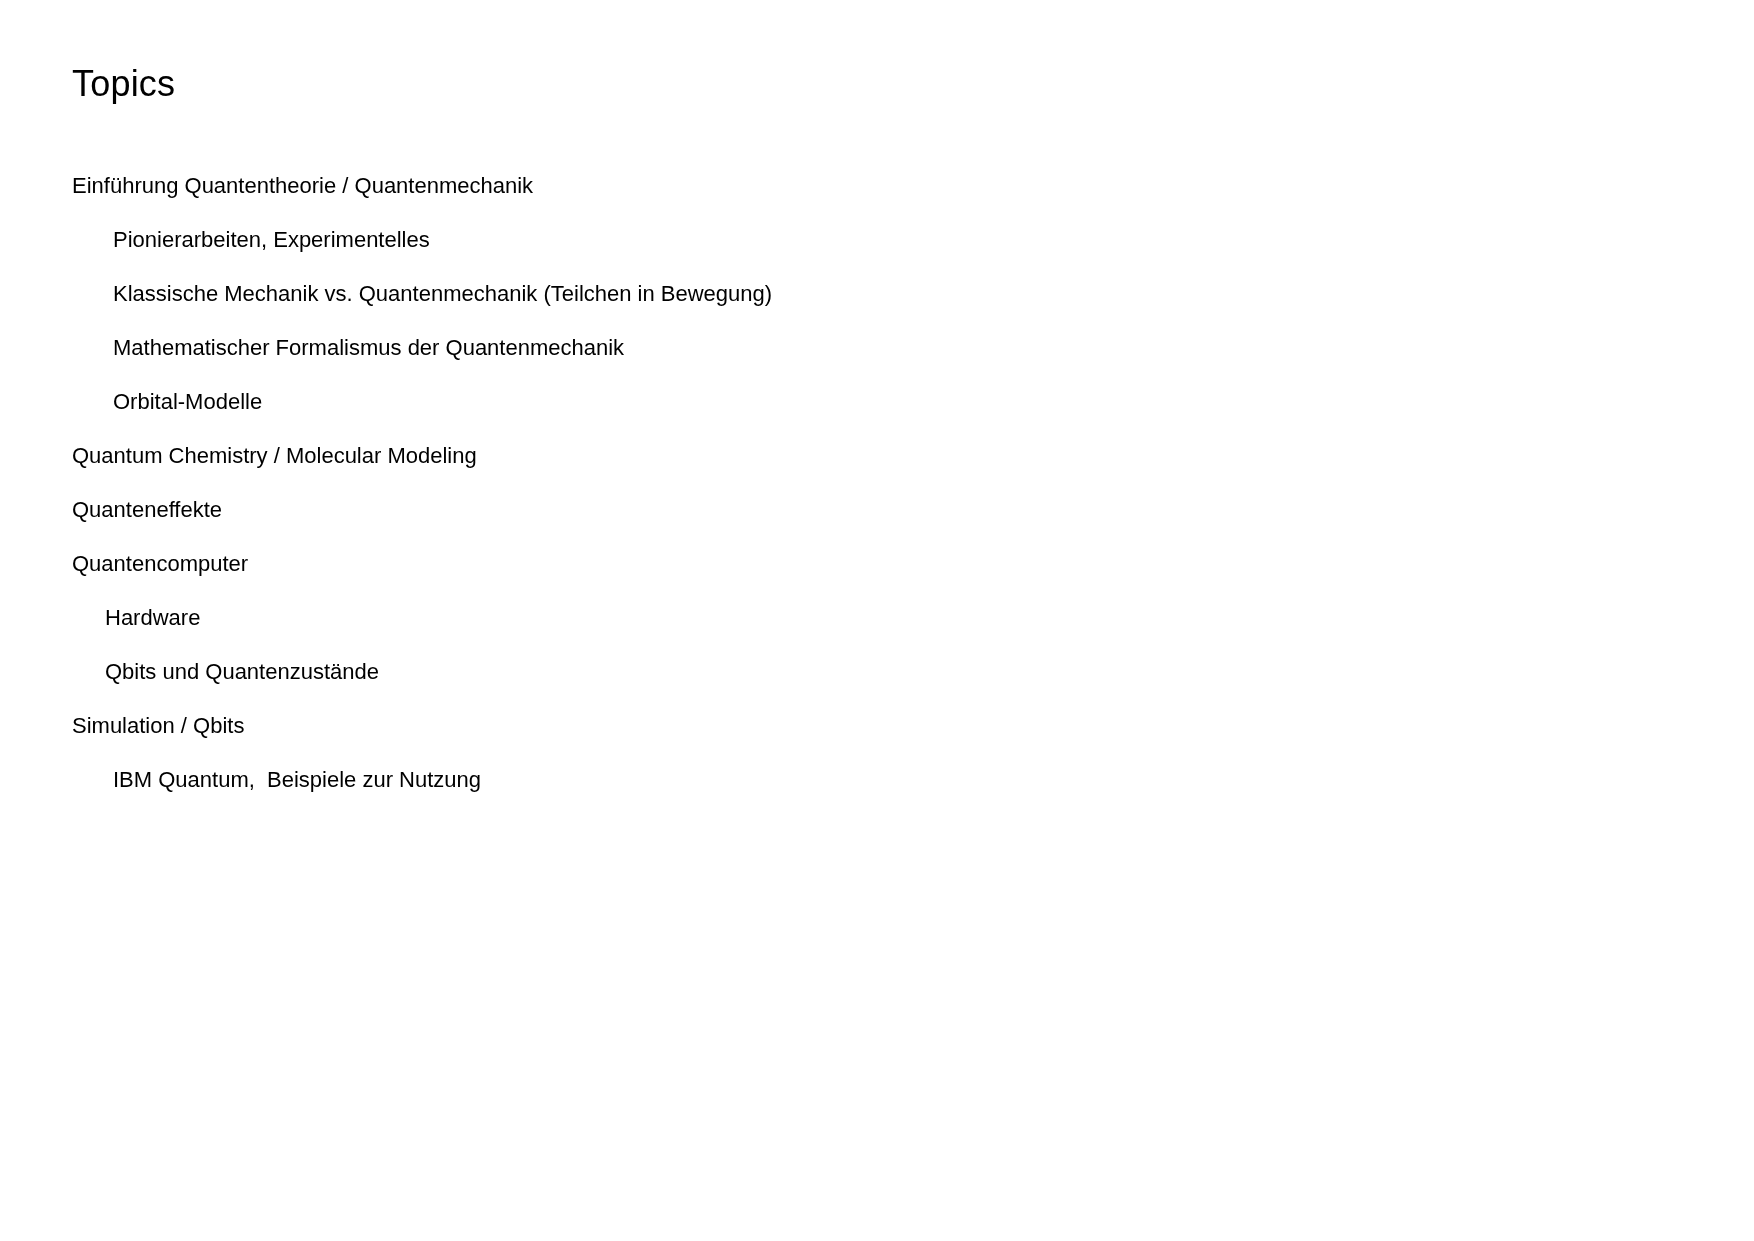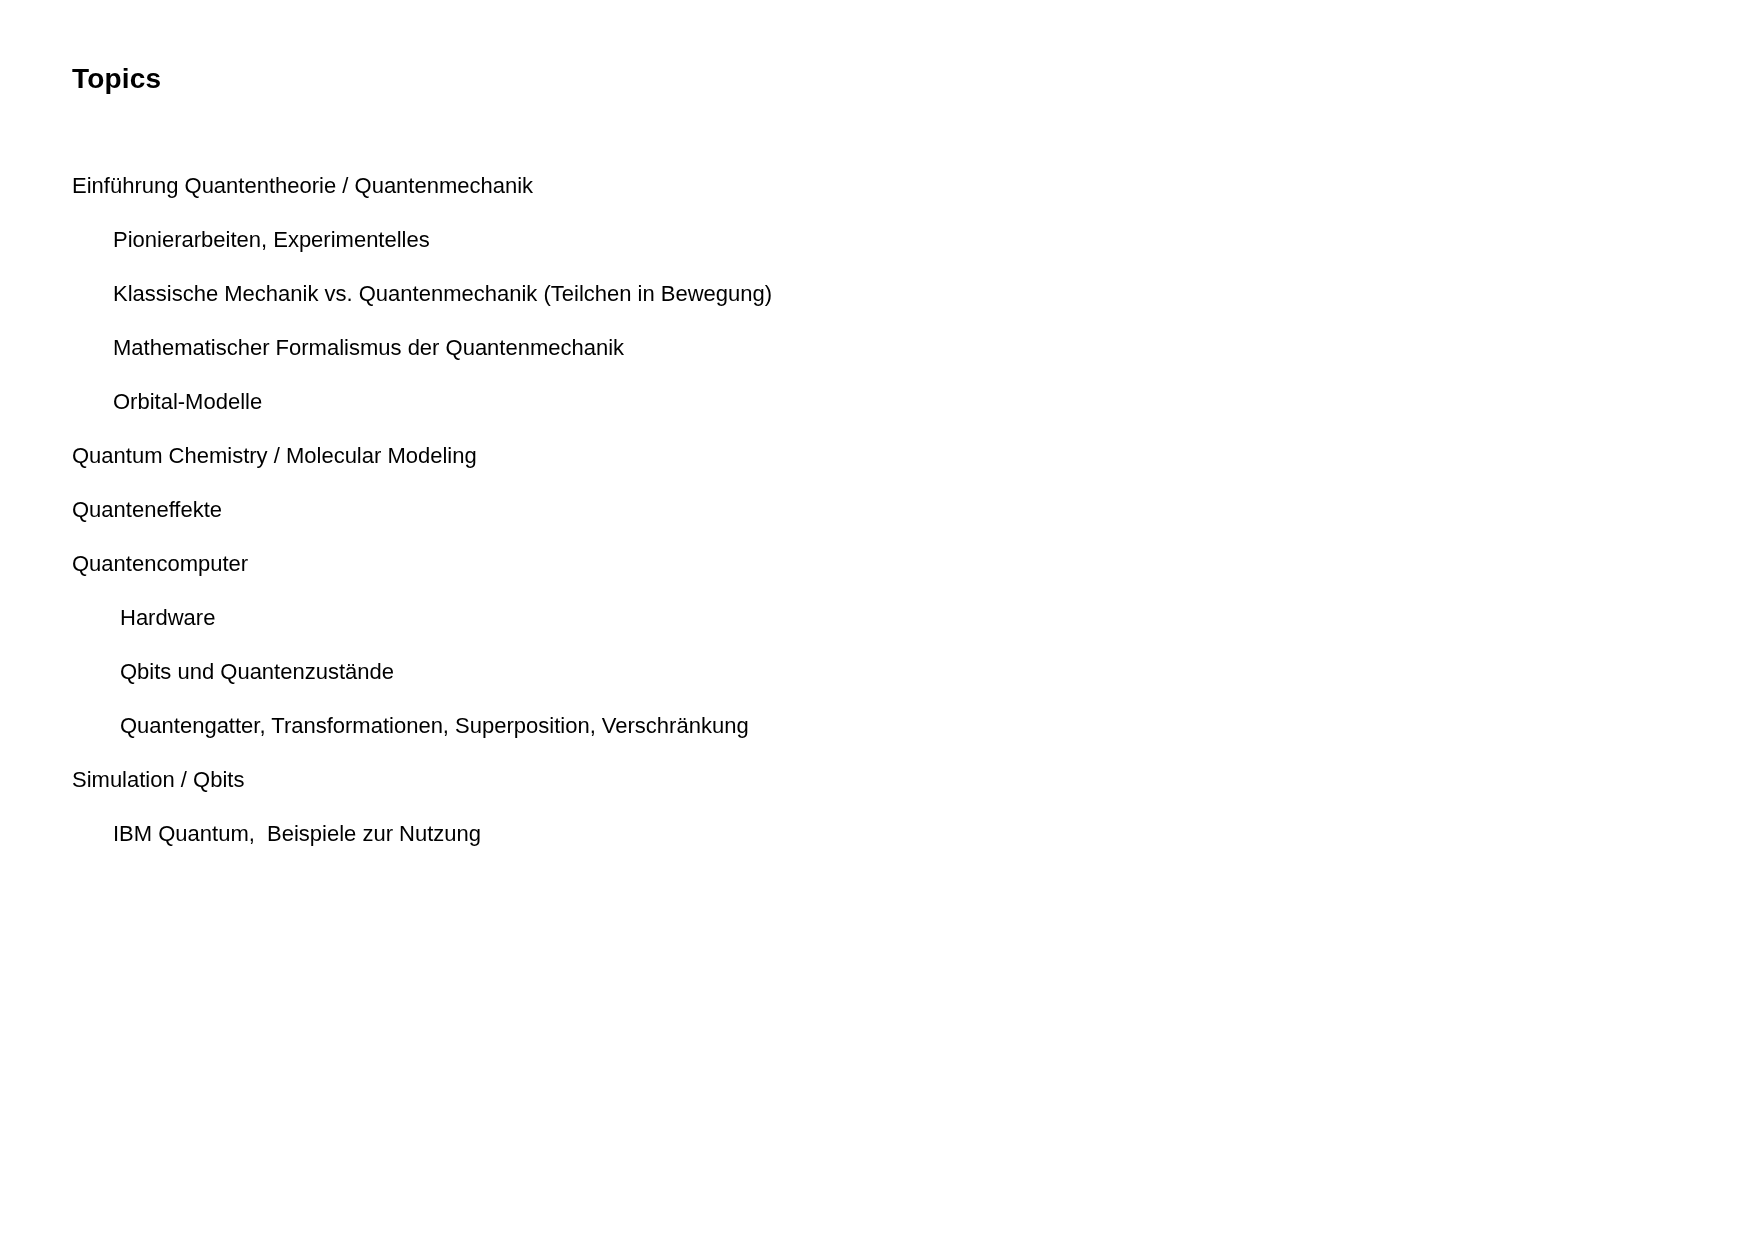--- a/index.html
+++ b/index.html
@@ -19,22 +19,22 @@
     width: 1754px;
     height: 1241px;
     box-sizing: border-box;
     padding: 0;
     overflow: hidden;
   }
   .slide-title {
     position: absolute;
     left: 72px;
     top: 62px;
-    font-size: 28px;
-    font-weight: bold;
+    font-size: 36px;
+    font-weight: normal;
     letter-spacing: 0.2px;
     line-height: 1.2;
   }
   .content {
     position: absolute;
     left: 72px;
     top: 175px;
     width: 1600px;
   }
   .topic-line {
@@ -44,21 +44,21 @@
   }
   .level-0 {
     margin-left: 0px;
     margin-bottom: 32px;
   }
   .level-1 {
     margin-left: 41px;
     margin-bottom: 32px;
   }
   .level-1-tight {
-    margin-left: 48px;
+    margin-left: 33px;
     margin-bottom: 32px;
   }
 </style>
 </head>
 <body>
 
 <div class="slide">
 
   <div class="slide-title">Topics</div>
 
@@ -67,18 +67,17 @@
     <div class="topic-line level-0">Einführung Quantentheorie / Quantenmechanik</div>
     <div class="topic-line level-1">Pionierarbeiten, Experimentelles</div>
     <div class="topic-line level-1">Klassische Mechanik vs. Quantenmechanik (Teilchen in Bewegung)</div>
     <div class="topic-line level-1">Mathematischer Formalismus der Quantenmechanik</div>
     <div class="topic-line level-1">Orbital-Modelle</div>
     <div class="topic-line level-0">Quantum Chemistry / Molecular Modeling</div>
     <div class="topic-line level-0">Quanteneffekte</div>
     <div class="topic-line level-0">Quantencomputer</div>
     <div class="topic-line level-1-tight">Hardware</div>
     <div class="topic-line level-1-tight">Qbits und Quantenzustände</div>
-    <div class="topic-line level-1-tight">Quantengatter, Transformationen, Superposition, Verschränkung</div>
     <div class="topic-line level-0">Simulation / Qbits</div>
     <div class="topic-line level-1">IBM Quantum,  Beispiele zur Nutzung</div>
 
   </div>
 </div>
 
 </body></html>

